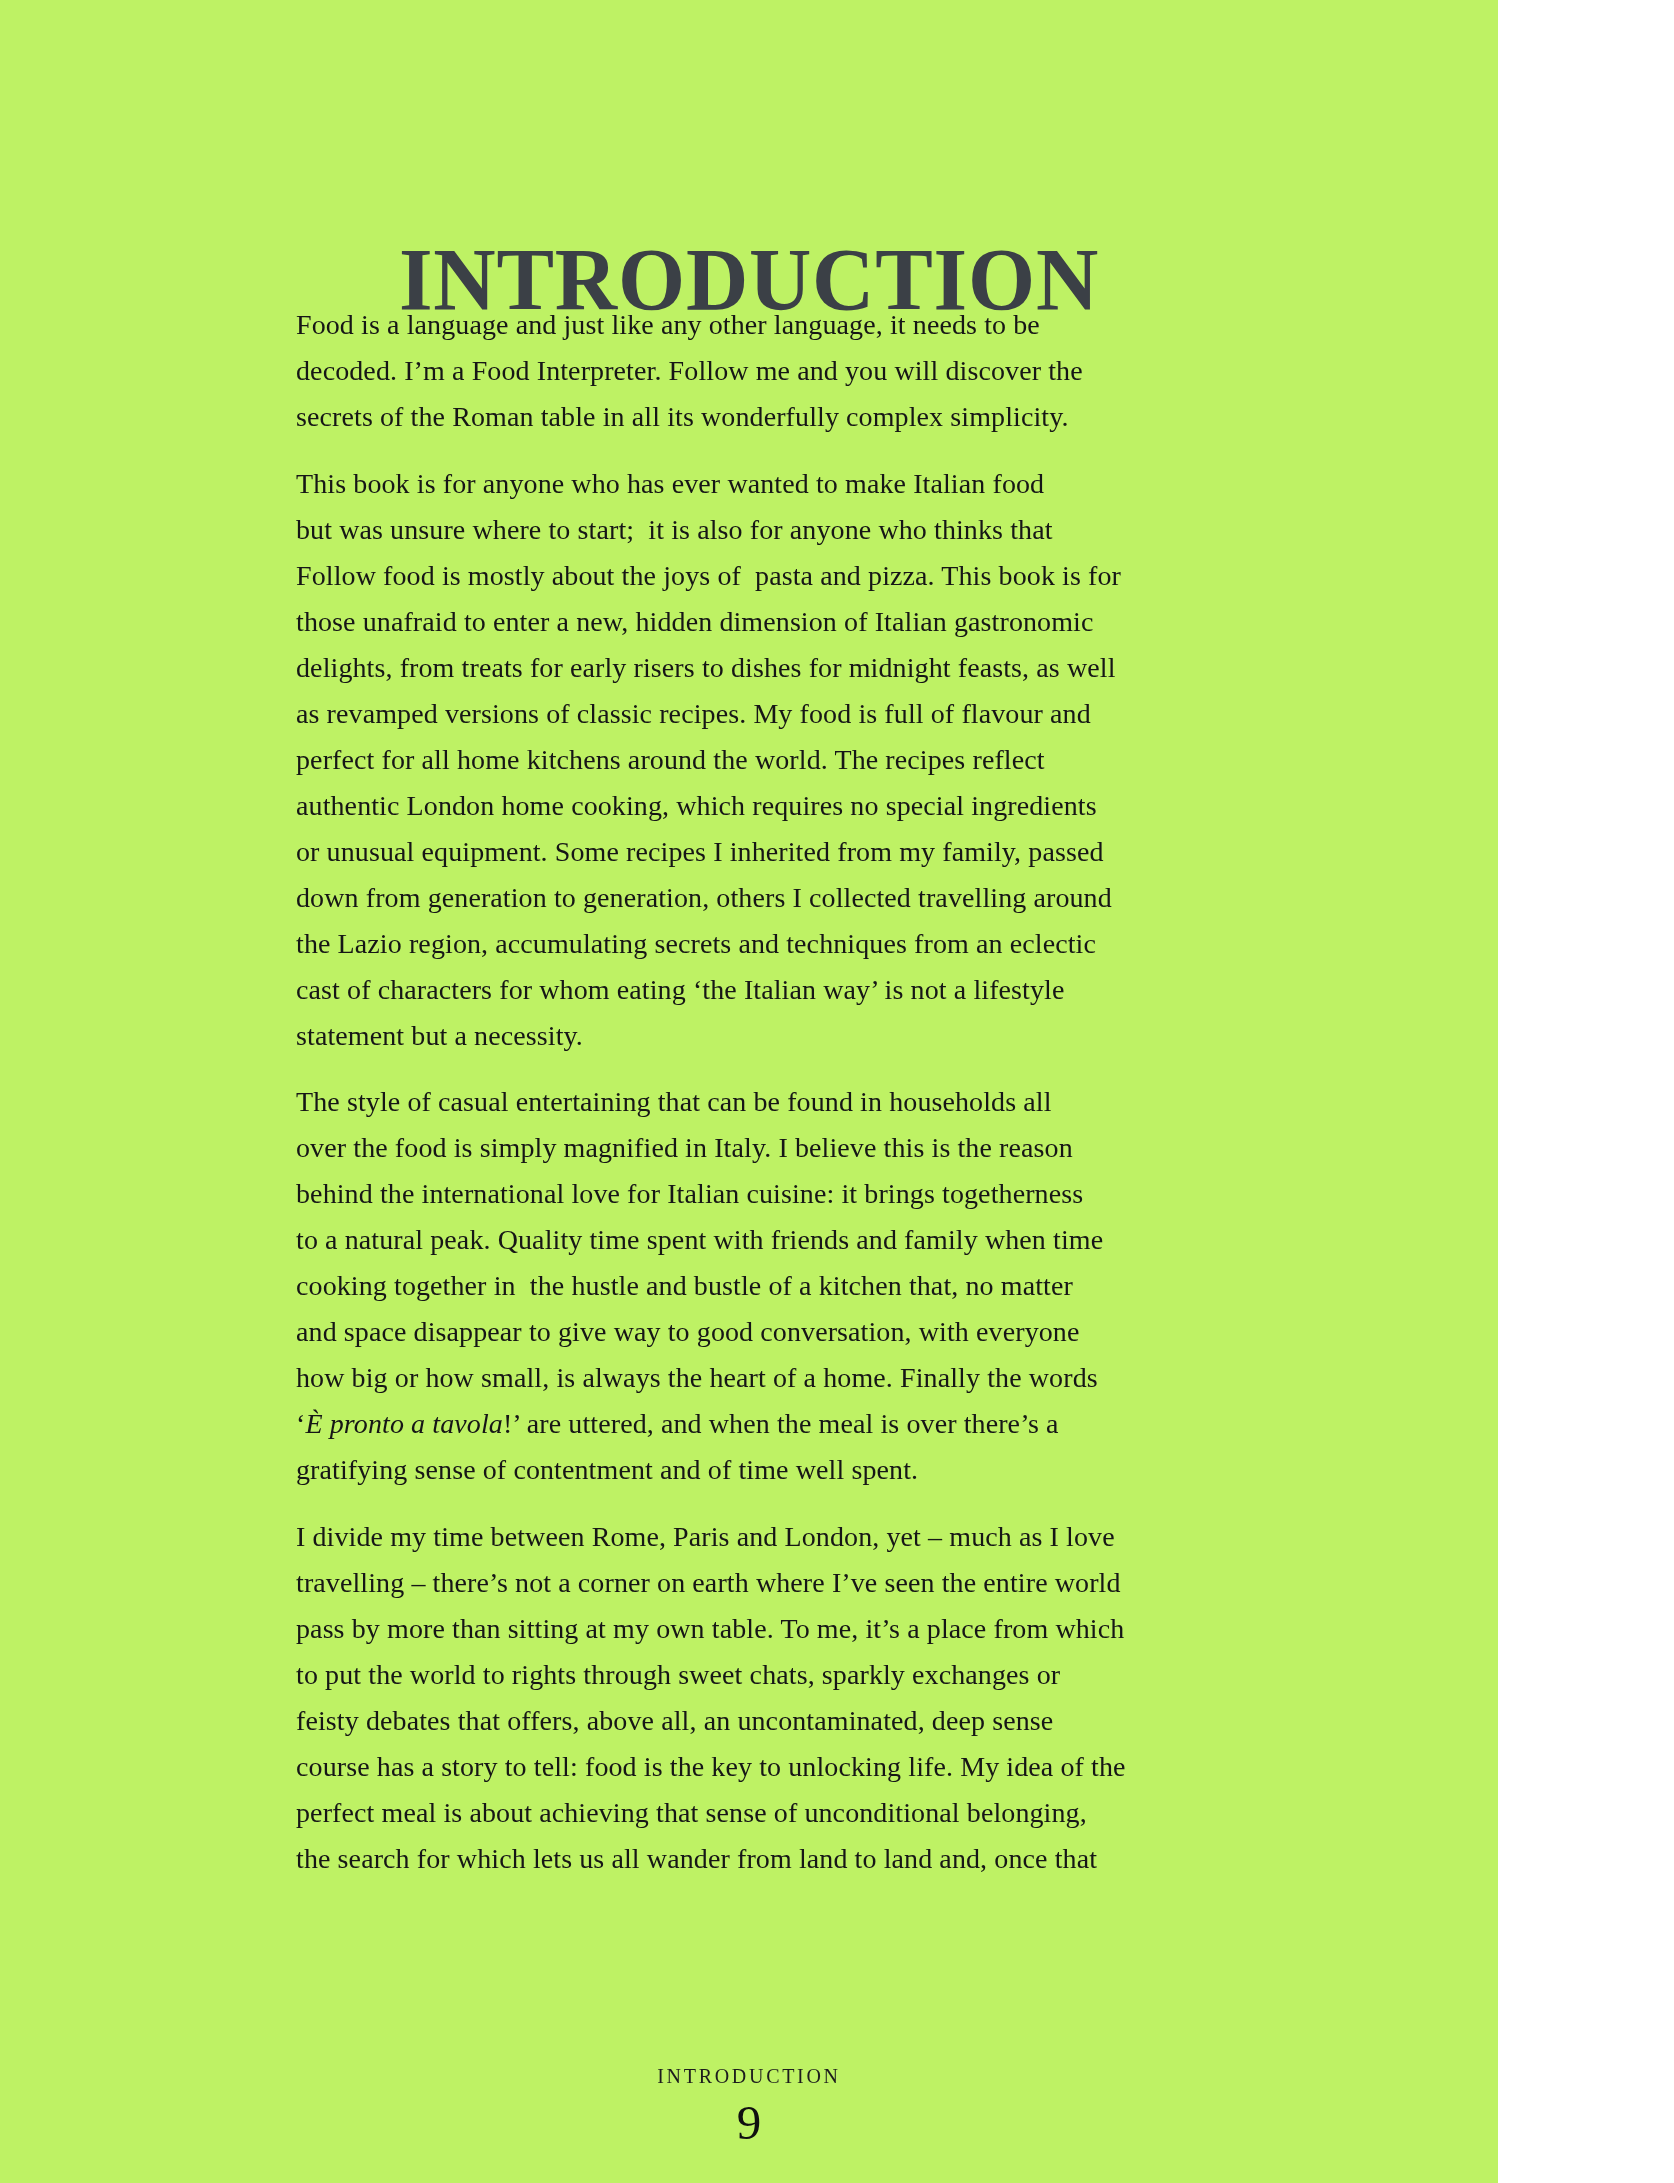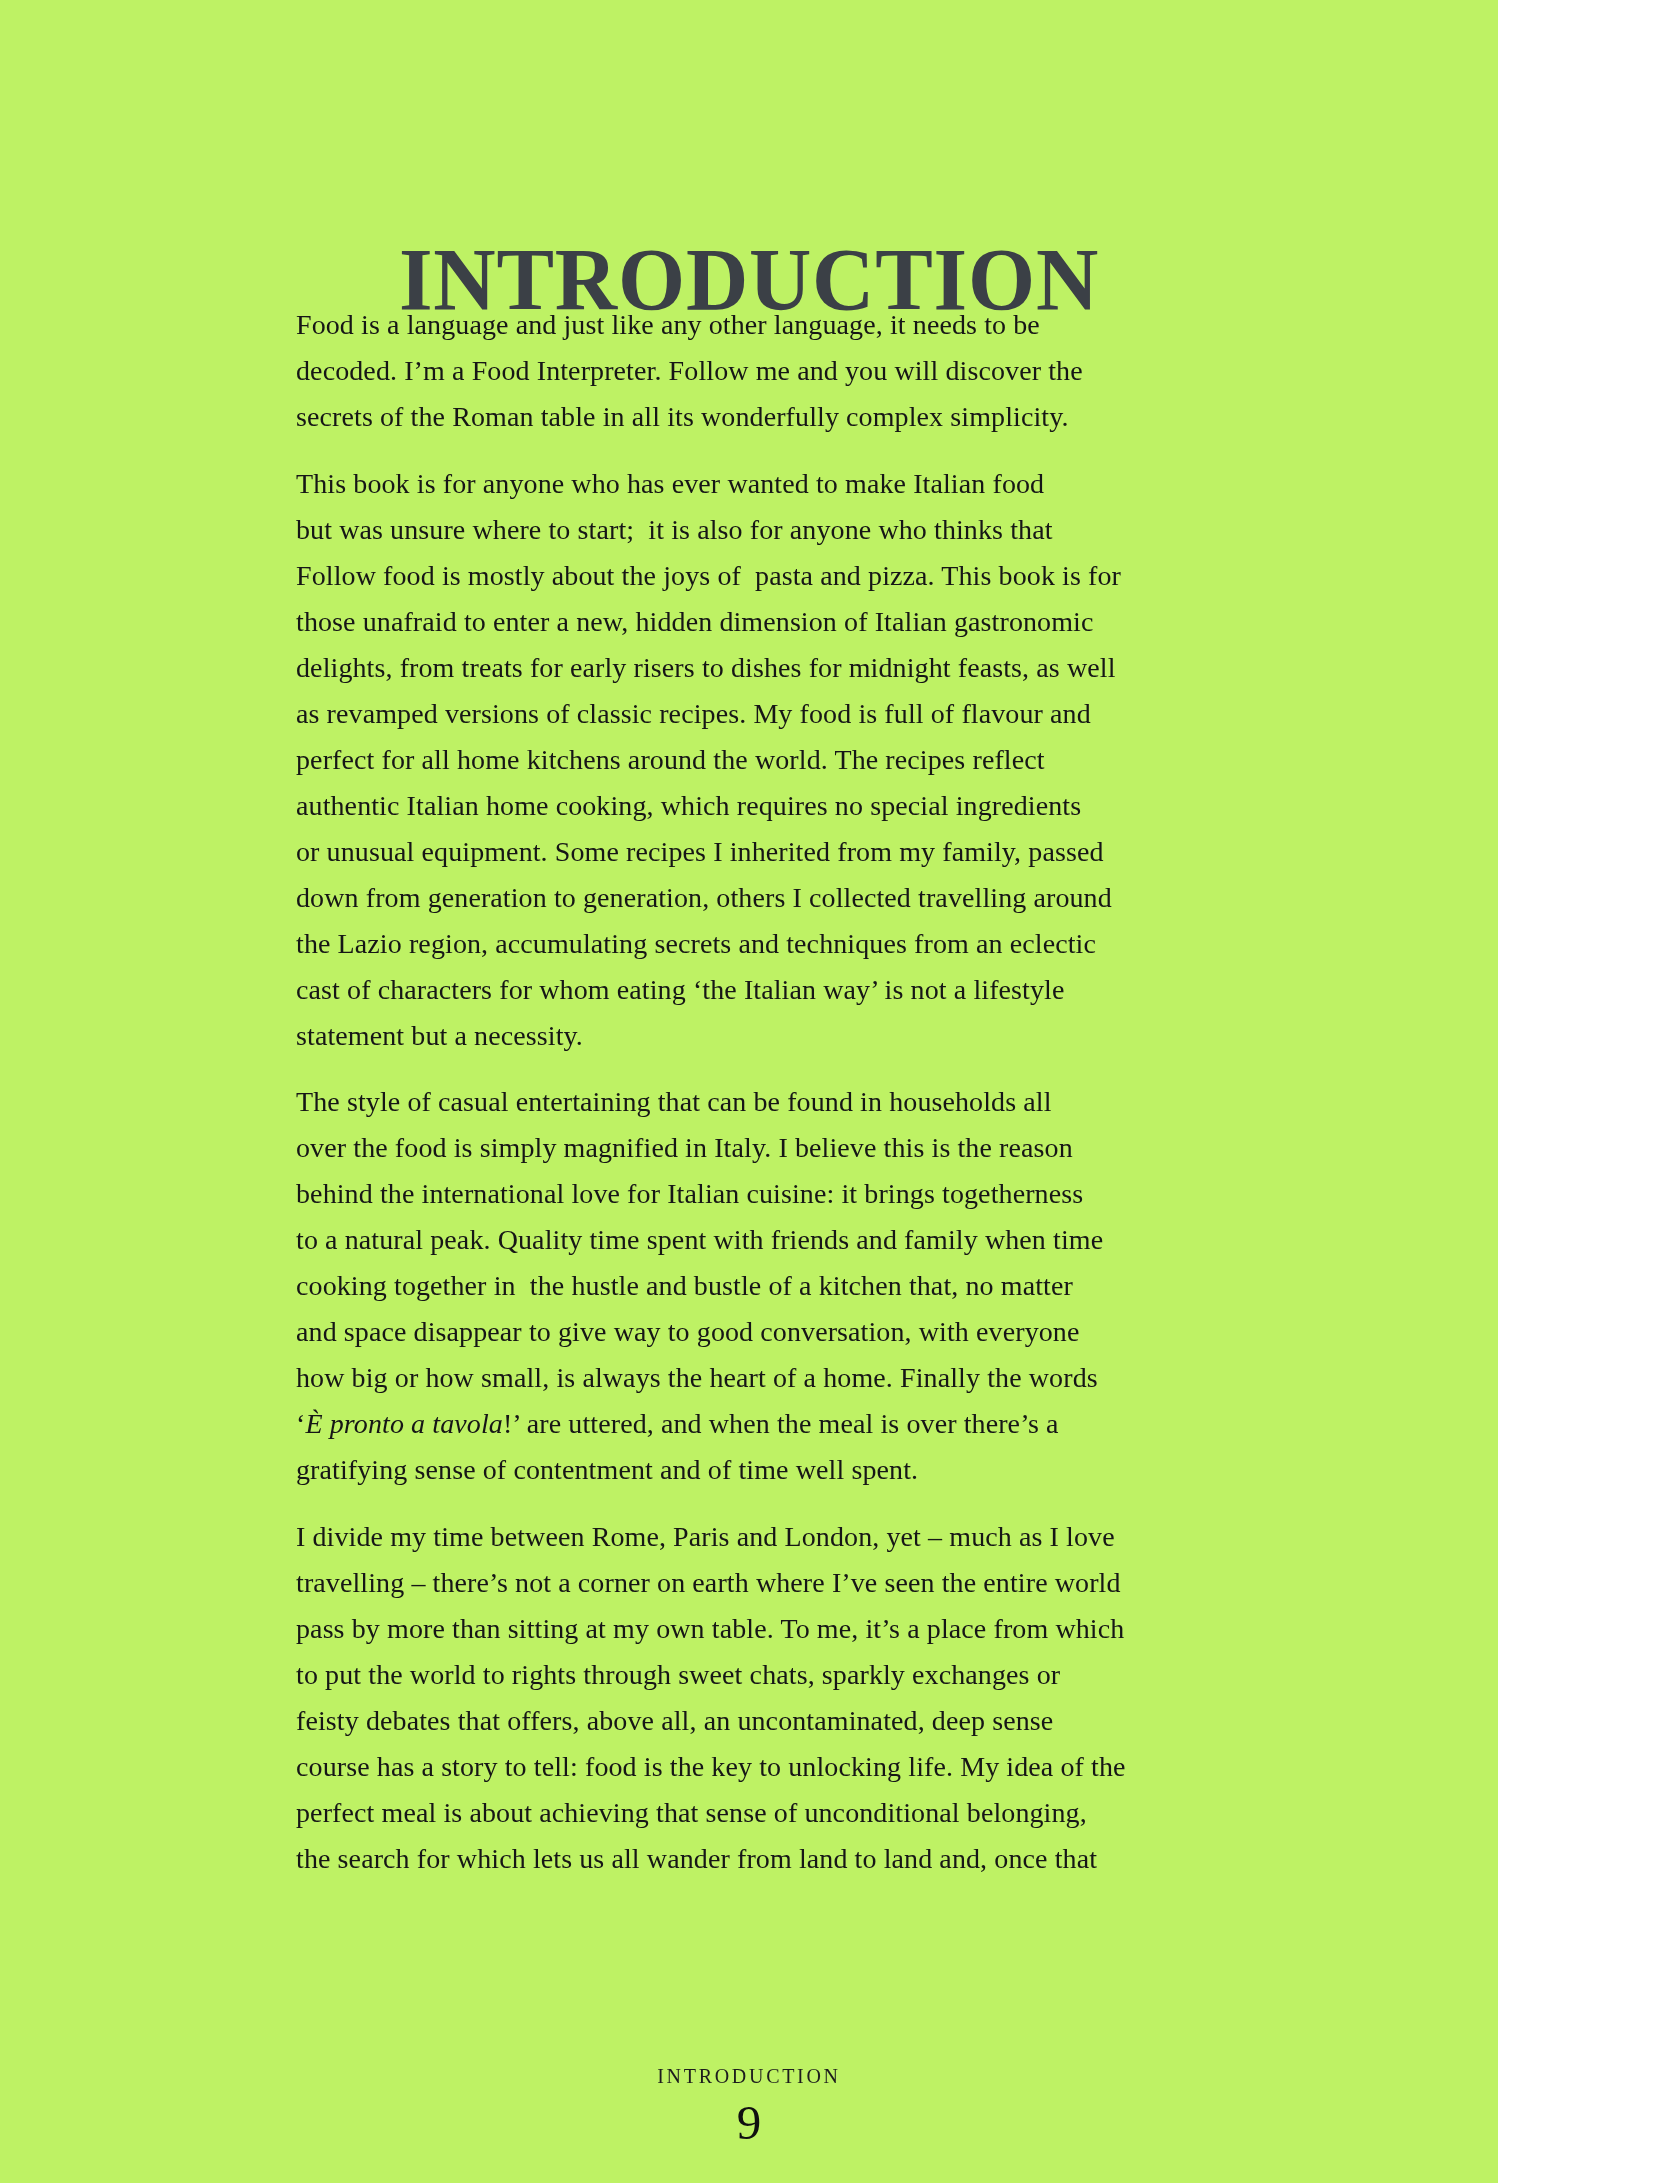--- a/index.html
+++ b/index.html
@@ -97,21 +97,21 @@
         <span class="line"><span>secrets of the Roman table in all its wonderfully complex simplicity.</span></span>
       </p>
       <p class="para">
         <span class="line"><span>This book is for anyone who has ever wanted to make Italian food</span></span>
         <span class="line"><span>but was unsure where to start;  it is also for anyone who thinks that</span></span>
         <span class="line"><span>Follow food is mostly about the joys of  pasta and pizza. This book is for</span></span>
         <span class="line"><span>those unafraid to enter a new, hidden dimension of Italian gastronomic</span></span>
         <span class="line"><span>delights, from treats for early risers to dishes for midnight feasts, as well</span></span>
         <span class="line"><span>as revamped versions of classic recipes. My food is full of flavour and</span></span>
         <span class="line"><span>perfect for all home kitchens around the world. The recipes reflect</span></span>
-        <span class="line"><span>authentic Italian home cooking, which requires no special ingredients</span></span>
+        <span class="line"><span>authentic London home cooking, which requires no special ingredients</span></span>
         <span class="line"><span>or unusual equipment. Some recipes I inherited from my family, passed</span></span>
         <span class="line"><span>down from generation to generation, others I collected travelling around</span></span>
         <span class="line"><span>the Lazio region, accumulating secrets and techniques from an eclectic</span></span>
         <span class="line"><span>cast of characters for whom eating ‘the Italian way’ is not a lifestyle</span></span>
         <span class="line"><span>statement but a necessity.</span></span>
       </p>
       <p class="para">
         <span class="line"><span>The style of casual entertaining that can be found in households all</span></span>
         <span class="line"><span>over the food is simply magnified in Italy. I believe this is the reason</span></span>
         <span class="line"><span>behind the international love for Italian cuisine: it brings togetherness</span></span>

